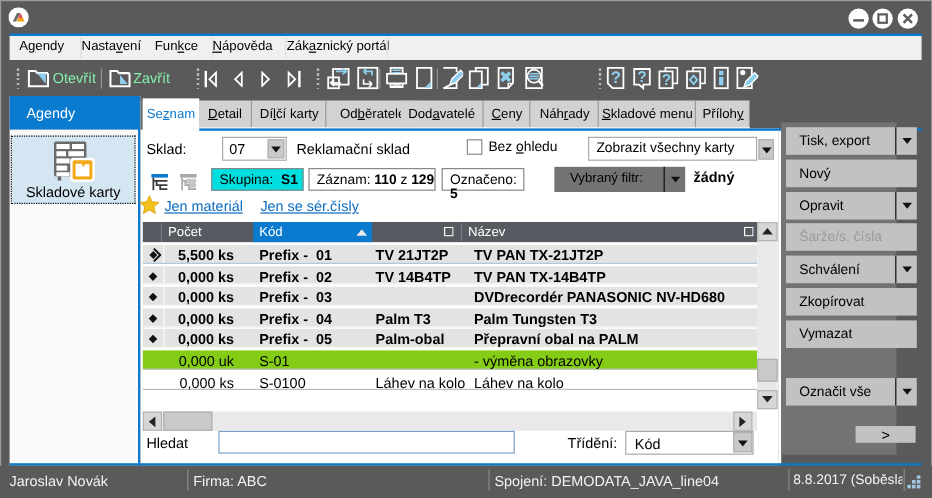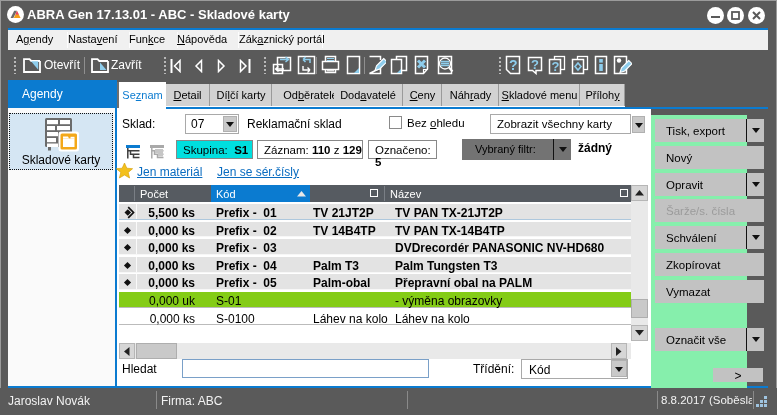--- a/index.html
+++ b/index.html
@@ -14,33 +14,33 @@
 
 #menubluetop { position:absolute; left:8px; top:28px; width:760px; height:2px; background:#0b7bd0; }
 #menubar { position:absolute; left:8px; top:30px; width:760px; height:20px; background:#f0f0f0; }
 #menubar .mi { position:absolute; top:3px; font-size:11px; color:#000; }
 #menubar .sep { position:absolute; top:2px; width:1px; height:16px; background:#9e9e9e; border-right:1px solid #fdfdfd; }
 
 #toolbar { position:absolute; left:8px; top:50px; width:760px; height:30px; background:#5a5a5a; }
 .grip { position:absolute; top:7px; width:2px; height:17px;
   background-image:repeating-linear-gradient(to bottom,#b8b8b8 0 2px, #5a5a5a 2px 4px); }
 .tsep { position:absolute; top:7px; width:1px; height:17px; background:#8f8f8f; }
-.tbtxt { position:absolute; top:8px; color:#ffffff; font-size:12px; }
+.tbtxt { position:absolute; top:8px; color:#86efac; font-size:12px; }
 .ticon { position:absolute; top:4px; }
 
 #leftpanel { position:absolute; left:8px; top:80px; width:107px; height:308px; background:#fafafa; }
 #lphead { position:absolute; left:0; top:0; width:107px; height:28px; background:#0b7bd0; color:#fff; font-size:12px; }
 #lphead span { position:absolute; left:14px; top:7px; }
 #lpitem { position:absolute; left:1px; top:33px; width:104px; height:57px; background:#d5e6f3; border:1px dotted #111; }
 #lpitem .cap { position:absolute; left:0; right:0; top:39px; text-align:center; font-size:12px; }
 #vblue { position:absolute; left:115px; top:80px; width:2px; height:308px; background:#0b7bd0; }
 #center { position:absolute; left:117px; top:80px; width:532px; height:308px; background:#fff; }
 #rightfill { position:absolute; left:625px; top:80px; width:143px; height:27px; background:#5a5a5a; }
 #rpanelblue { position:absolute; left:649px; top:107px; width:119px; height:2px; background:#0b7bd0; }
-#rpanel { position:absolute; left:651px; top:115px; width:96px; height:277px; background:#86efac; }
+#rpanel { position:absolute; left:651px; top:102px; width:96px; height:277px; background:#737373; }
 #botblue { position:absolute; left:8px; top:386px; width:760px; height:2px; background:#0b7bd0; }
 .tabi { top:84px; height:22px; background:#d2d2d2; border-right:1px solid #9a9a9a; text-align:center; font-size:11px; padding-top:5px; }
 .dia { position:absolute; left:4.5px; top:5px; width:7px; height:7px; background:#111; transform:rotate(45deg) scale(0.72); }
 
 .lbl { position:absolute; font-size:12px; }
 .combo { position:absolute; background:#fff; border:1px solid #a9a9a9; }
 .combobtn { position:absolute; background:#c9c9c9; border:1px solid #b0b0b0; }
 .combobtn:after { content:""; position:absolute; left:50%; top:50%; margin-left:-4px; margin-top:-2px; border:4px solid transparent; border-top:5px solid #111; }
 .infobox { position:absolute; border:1px solid #888; background:#fff; font-size:11.5px; padding-top:3px; }
 .link { color:#0a6cc0; text-decoration:underline; font-size:12px; position:absolute; }
@@ -68,21 +68,20 @@
 <body>
 <div id="win"></div>
 
 <div id="title">
   <svg class="abs" style="left:7px;top:6px" width="17" height="17" viewBox="0 0 17 17">
     <circle cx="8.5" cy="8.5" r="8.5" fill="#fff"></circle>
     <path d="M3.6 12 L7.2 4.8 L10 4.8 L6.4 12 Z" fill="#6b6b6b"></path>
     <path d="M10 5 L13.6 12 L6.9 12 Z" fill="#f59e17"></path>
     <path d="M10 5 L11.8 8.6 L8.4 8.6 Z" fill="#e83a6e"></path>
   </svg>
-  <div class="txt">ABRA Gen 17.13.01 - ABC - Skladové karty</div>
   <div class="winbtn" style="left:707px"><svg width="17" height="17">
         <rect x="4" y="9" width="9" height="2" fill="#5a5a5a"></rect>
       </svg></div>
   <div class="winbtn" style="left:727px"><svg width="17" height="17">
         <rect x="5" y="5" width="7" height="7" fill="none" stroke="#5a5a5a" stroke-width="1.8"></rect>
       </svg></div>
   <div class="winbtn" style="left:748px"><svg width="17" height="17">
         <path d="M5 5 L12 12 M12 5 L5 12" stroke="#5a5a5a" stroke-width="2"></path>
       </svg></div>
 </div>
@@ -405,20 +404,21 @@
   <div class="rbtn" style="top:164.5px">Vymazat</div>
   <div class="rbtn" style="top:213px">Označit vše<span class="dd"></span></div>
   <div class="rbtn" style="top:253px; left:62px; width:50px; height:14px; padding:1px 0 0 0; text-align:center; font-size:12px;">&gt;</div>
 </div>
 
 <div id="status">
   <div class="seg" style="left:8px">Jaroslav Novák</div>
   <div class="ssep" style="left:156px"></div>
   <div class="seg" style="left:161px">Firma: ABC</div>
   <div class="ssep" style="left:407px"></div>
+  <div class="seg" style="left:412px">Spojení: DEMODATA_JAVA_line04</div>
   <div class="ssep" style="left:657px"></div>
   <div class="seg" style="left:661px; width:91px; overflow:hidden; white-space:nowrap; font-size:11.5px;">8.8.2017 (Soběslav)</div>
   <div class="ssep" style="left:753px"></div>
   <svg class="abs" style="left:756px; top:8px" width="12" height="12">
     <g fill="#9fc4e0">
       <rect x="8" y="0" width="3" height="3"></rect>
       <rect x="8" y="4" width="3" height="3"></rect>
       <rect x="4" y="4" width="3" height="3"></rect>
       <rect x="8" y="8" width="3" height="3"></rect>
       <rect x="4" y="8" width="3" height="3"></rect>

